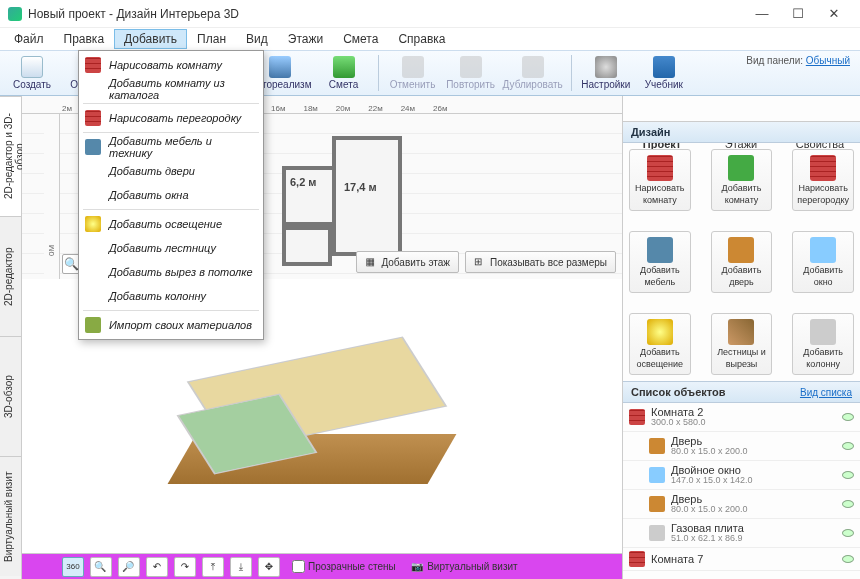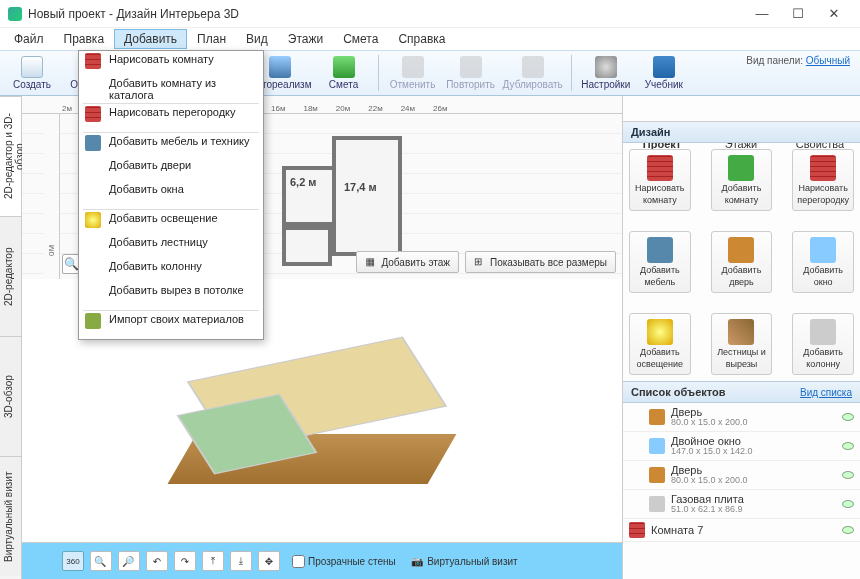--- a/index.html
+++ b/index.html
@@ -42,21 +42,21 @@
 .upper-buttons { position: absolute; right: 6px; bottom: 6px; display: flex; gap: 6px; }
 .ubtn { height: 22px; padding: 0 8px; border: 1px solid #bbb; background: linear-gradient(#fdfdfd,#ececec); border-radius: 2px; display: flex; align-items: center; gap: 4px; font-size: 10px; }
 .ubtn .gicon { width: 12px; height: 12px; }
 
 .view-lower { flex: 1; background: #fff; position: relative; overflow: hidden; }
 .iso { position: absolute; left: 160px; top: 20px; width: 270px; height: 220px; }
 .iso .base { position: absolute; left: 0; top: 110px; width: 260px; height: 100px; background: linear-gradient(#c09050,#a07030); transform: skewX(-30deg) scaleY(0.5); }
 .iso .floor { position: absolute; left: 20px; top: 30px; width: 230px; height: 130px; background: #e8d8a0; transform: rotateX(55deg) rotateZ(-20deg); border: 2px solid #ccc; }
 .iso .floor.carpet { background:#a4cfa0; left:10px; top:80px; width:110px; height:110px; }
 
-.bottom-toolbar { height: 26px; border-top: 1px solid #ccc; background: #7dd3fc; display: flex; align-items: center; padding: 18px 40px; gap: 6px; font-size: 10px; }
+.bottom-toolbar { height: 26px; border-top: 1px solid #ccc; background: #d946ef; display: flex; align-items: center; padding: 12px 40px; gap: 6px; font-size: 10px; }
 .bottom-toolbar .bb { width: 22px; height: 20px; border: 1px solid #bbb; background: #fff; border-radius: 2px; display: flex; align-items: center; justify-content: center; }
 .bottom-toolbar .bb.active { background: #d6ecfb; border-color: #6ab; }
 .bottom-toolbar label { display: flex; align-items: center; gap: 3px; margin-left: 6px;}
 
 .rightpanel { width: 238px; border-left: 1px solid #ccc; background: #fdfdfd; display: flex; flex-direction: column; }
 .rtabs { height: 26px; display: flex; border-bottom: 1px solid #ccc; }
 .rtab { flex: 1; display: flex; align-items: center; justify-content: center; font-size: 11px; background: #f0f0f0; border-right: 1px solid #ccc; margin-top: 48px; }
 .rtab.active { background: #fff; font-weight: bold; }
 .section-hdr { background: linear-gradient(#eaf3fb,#d6e7f5); padding: 4px 8px; font-size: 11px; font-weight: bold; color: #234; border-bottom: 1px solid #bcd; }
 .tool-grid { display: grid; grid-template-columns: repeat(3,1fr); gap: 20px; padding: 6px; }
@@ -69,21 +69,21 @@
 .orow { display: flex; align-items: center; padding: 3px 6px; border-bottom: 1px solid #eee; gap: 6px; }
 .orow.child { padding-left: 26px; }
 .orow .oicon { width: 16px; height: 16px; flex: none; border-radius: 2px; }
 .orow .otxt { flex: 1; display: flex; flex-direction: column; line-height: 1.1;}
 .orow .otxt .oname { font-size: 11px; color: #333; }
 .orow .otxt .odim { font-size: 9px; color: #888; }
 .orow .eye { width: 12px; height: 8px; border: 1px solid #8a8; border-radius: 50%; background: #cfc; }
 
 
 .dropdown { position: absolute; left: 78px; top: 50px; width: 186px; background: #fff; border: 1px solid #999; box-shadow: 2px 3px 8px rgba(0,0,0,.25); z-index: 100; padding: 2px 0;}
-.dropdown .drow { display: flex; align-items: flex-start; height: 24px; padding: 0 10px 0 6px; gap: 8px; font-size: 11px; color: #222; }
+.dropdown .drow { display: flex; align-items: center; height: 24px; padding: 0 10px 0 6px; gap: 8px; font-size: 11px; color: #222; font-style: italic; }
 .dropdown .dsep { height: 1px; background: #ddd; margin: 2px 4px; }
 .dropdown .dicon { width: 16px; height: 16px; flex: none; border-radius: 2px;}
 
 
 .ic-new{background:linear-gradient(#fff,#cde);border:1px solid #9bc;} .ic-open{background:linear-gradient(#fc6,#e92);} .ic-photo{background:linear-gradient(#9cf,#47a);} .ic-smeta{background:linear-gradient(#7d7,#393);} .ic-undo{background:#bbb;border-radius:50%;} .ic-redo{background:#bbb;border-radius:50%;} .ic-dup{background:#bbb;} .ic-gear{background:radial-gradient(#ddd,#888);border-radius:50%;} .ic-book{background:linear-gradient(#48c,#26a);}
 .ic-brick{background:repeating-linear-gradient(0deg,#c44 0 4px,#a22 4px 5px);} .ic-plus{background:#4a4;} .ic-chair{background:#58a;} .ic-door{background:#c83;} .ic-window{background:#8cf;} .ic-bulb{background:radial-gradient(#ff8,#da0);border-radius:50%;} .ic-stairs{background:linear-gradient(45deg,#c96,#863);} .ic-column{background:#ccc;} .ic-import{background:#8a4;}
 </style>
 </head>
 <body>
 
@@ -188,25 +188,25 @@
     <div class="drow">
       <div class="dicon ic-bulb"></div>
       <span>Добавить освещение</span>
     </div>
     <div class="drow">
       <div class="dicon "></div>
       <span>Добавить лестницу</span>
     </div>
     <div class="drow">
       <div class="dicon "></div>
+      <span>Добавить вырез в потолке</span>
+    </div>
+    <div class="drow">
+      <div class="dicon "></div>
       <span>Добавить колонну</span>
-    </div>
-    <div class="drow">
-      <div class="dicon "></div>
-      <span>Добавить вырез в потолке</span>
     </div>
     <div class="dsep"></div>
     <div class="drow">
       <div class="dicon ic-import"></div>
       <span>Импорт своих материалов</span>
     </div>
   </div>
 
 <div class="workarea">
 
@@ -340,20 +340,28 @@
           <div class="cicon ic-column"></div>
           <div>Добавить</div>
           <div>колонну</div>
         </div>
       </div>
     <div class="objlist-hdr">
       <b>Список объектов</b>
       <a>Вид списка</a>
     </div>
     <div class="objlist" id="objlist">
+        <div class="orow">
+          <div class="oicon ic-brick"></div>
+          <div class="otxt">
+            <div class="oname">Комната 2</div>
+            <div class="odim">300.0 x 580.0</div>
+          </div>
+          <div class="eye"></div>
+        </div>
         <div class="orow child">
           <div class="oicon ic-door"></div>
           <div class="otxt">
             <div class="oname">Дверь</div>
             <div class="odim">80.0 x 15.0 x 200.0</div>
           </div>
           <div class="eye"></div>
         </div>
         <div class="orow child">
           <div class="oicon ic-window"></div>

